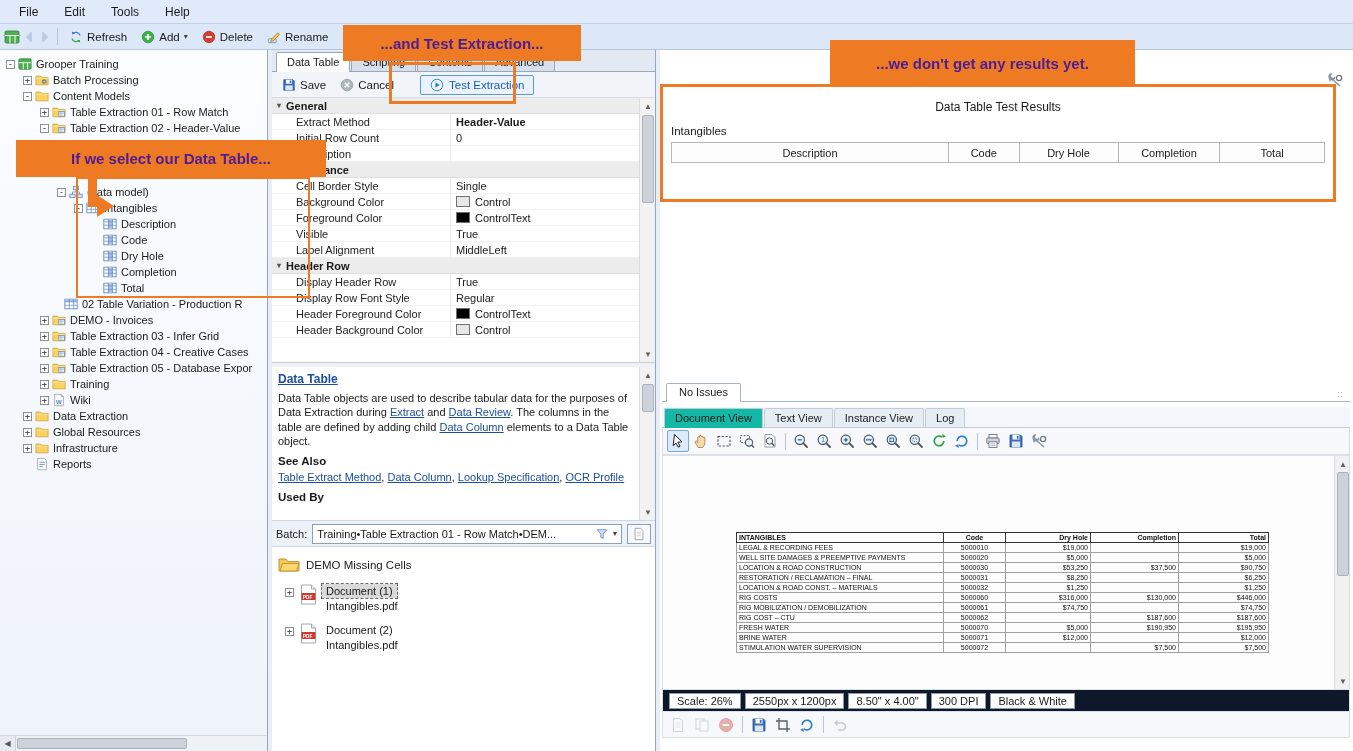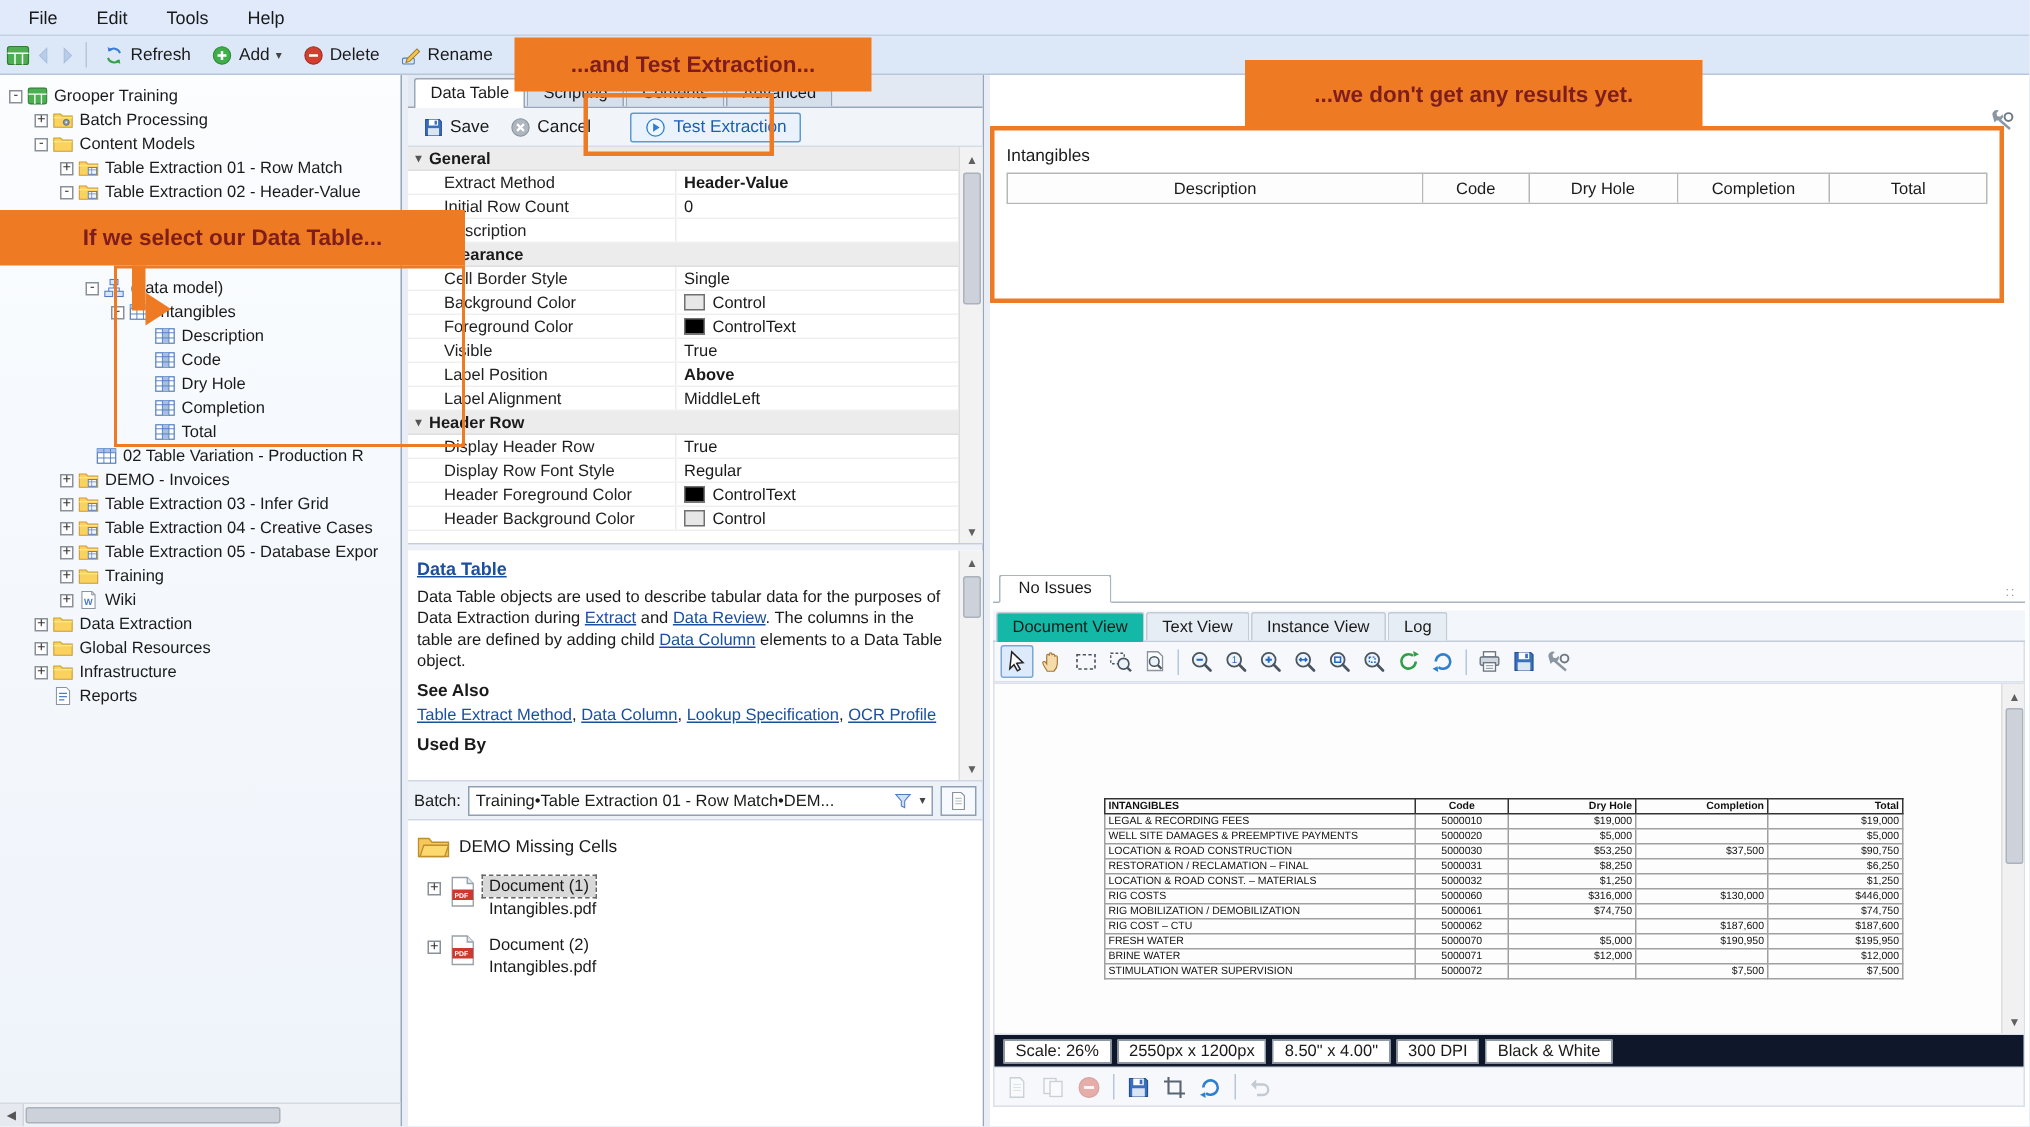--- a/index.html
+++ b/index.html
@@ -91,22 +91,22 @@
 .doc-table td,.doc-table th{border:1px solid #a0a0a0;padding:1px 2px;height:10px;overflow:hidden;white-space:nowrap;}
 .doc-table thead th{border:1px solid #333;border-bottom:1.5px solid #333;font-weight:bold;}
 .doc-table .c-left{text-align:left;}
 .doc-table .c-center{text-align:center;}
 .doc-table .c-right{text-align:right;}
 .doc-vscroll{position:absolute;right:0;top:0;width:15px;height:100%;background:#f1f1f1;border-left:1px solid #ddd;}
 .statusbar{position:absolute;left:2px;top:640px;width:688px;height:22px;display:flex;align-items:center;gap:4px;padding-left:6px;background:#0f172a;border:1px solid #d9e0e9;border-top:none;}
 .status-seg{border:1px solid #8d98a5;padding:1px 7px;background:#fff;font-size:11px;white-space:nowrap;}
 .bottom-toolbar{position:absolute;left:2px;top:662px;width:688px;height:26px;display:flex;align-items:center;gap:2px;padding-left:4px;background:#f6f8fb;border:1px solid #d9e0e9;border-top:none;}
 
-.callout{position:absolute;background:#EE7B23;color:#7f1d1d;font-weight:bold;font-size:15px;display:flex;align-items:center;justify-content:center;z-index:60;text-align:center;}
-#calloutSelect{left:0;top:140px;width:310px;height:37px;}
+.callout{position:absolute;background:#EE7B23;color:#4c1d95;font-weight:bold;font-size:15px;display:flex;align-items:center;justify-content:center;z-index:60;text-align:center;}
+#calloutSelect{left:16px;top:140px;width:310px;height:37px;}
 #calloutTest{left:343px;top:25px;width:238px;height:36px;}
 #calloutResults{left:830px;top:40px;width:305px;height:46px;}
 .tree-outline{position:absolute;left:76px;top:177px;width:234px;height:121px;border:2px solid #EE7B23;z-index:55;pointer-events:none;}
 .test-outline{position:absolute;left:389px;top:62px;width:127px;height:42px;border:3px solid #EE7B23;z-index:55;pointer-events:none;}
 .arrow-stem{position:absolute;left:88px;top:177px;width:9px;height:30px;background:#EE7B23;z-index:56;}
 .arrow-head{position:absolute;left:97px;top:195px;width:0;height:0;border-top:11px solid transparent;border-bottom:11px solid transparent;border-left:17px solid #EE7B23;z-index:56;}
 </style>
 </head>
 <body>
 
@@ -539,26 +539,20 @@
               <span>ControlText</span>
             </div>
           </div>
           <div class="pg-row">
             <div class="pg-name">Visible</div>
             <div class="pg-value">
               <span>True</span>
             </div>
           </div>
           <div class="pg-row">
-            <div class="pg-name">Label Position</div>
-            <div class="pg-value bold">
-              <span>Above</span>
-            </div>
-          </div>
-          <div class="pg-row">
             <div class="pg-name">Label Alignment</div>
             <div class="pg-value">
               <span>MiddleLeft</span>
             </div>
           </div>
           <div class="pg-section">
             <span class="pg-chevron">▾</span>
             <span>Header Row</span>
           </div>
           <div class="pg-row">
@@ -673,20 +667,21 @@
 
   <div class="right-panel">
     <span class="ico sz16 top-settings" id="settingsTop">
         <svg viewBox="0 0 16 16">
           <path d="M1.5 5.5A3 3 0 0 1 5.6 1.7L4 3.4l.4 2 2 .4 1.7-1.6a3 3 0 0 1-3.9 4L2.7 9.7z" fill="#8c96a2"></path>
           <path d="M6 8l7 6" stroke="#8c96a2" stroke-width="1.6"></path>
           <circle cx="12" cy="6" r="2.6" fill="none" stroke="#6f7986" stroke-width="1.3"></circle>
         </svg>
       </span>
     <div class="results-box">
+      <div class="results-title">Data Table Test Results</div>
       <div class="results-name">Intangibles</div>
       <div class="results-header" id="resultsCols">
           <div class="rh-cell" style="width: 42.5%;">Description</div>
           <div class="rh-cell" style="width: 10.8%;">Code</div>
           <div class="rh-cell" style="width: 15.2%;">Dry Hole</div>
           <div class="rh-cell" style="width: 15.6%;">Completion</div>
           <div class="rh-cell" style="width: 15.9%;">Total</div>
         </div>
     </div>
     <div class="issues-strip">

